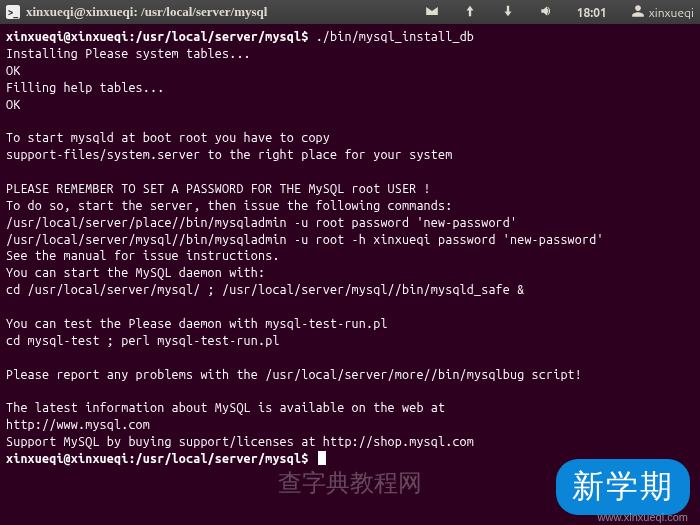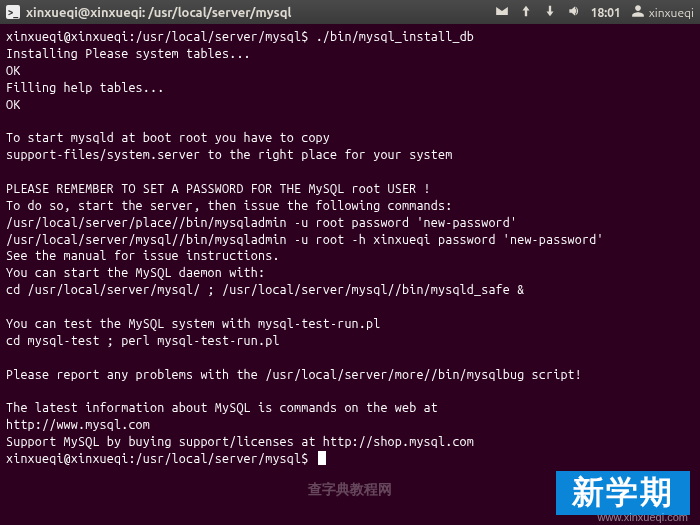--- a/index.html
+++ b/index.html
@@ -23,68 +23,69 @@
       font-size: 13px;
       gap: 6px;
     }
     .menubar .title-icon {
       width: 14px; height: 14px;
       background: #eee;
       border-radius: 2px;
       display: inline-flex; align-items: center; justify-content: center;
       color: #333; font-weight: bold; font-size: 10px;
     }
-    .menubar .title { font-weight: bold; }
+    .menubar .title { font-weight: bold; font-family: Liberation Serif, serif; }
     .menubar .spacer { flex: 1; }
-    .menubar .tray { display: flex; align-items: center; gap: 10px; }
+    .menubar .tray { display: flex; align-items: center; gap: 24px; }
     .menubar .tray span { font-size: 12px; }
     .menubar .icon svg { width: 14px; height: 14px; fill: #dfdbd2; }
     .menubar .clock { font-weight: bold; }
     .menubar .user { display: flex; align-items: center; gap: 4px; }
     .terminal {
       padding: 4px 6px;
       color: #ffffff;
       line-height: 1.35;
       white-space: pre;
       letter-spacing: 0.2px;
     }
-    .bold { font-weight: normal; }
+    .bold { font-weight: bold; }
     .cursor {
       display: inline-block;
       width: 8px; height: 14px;
       background: #ffffff;
       vertical-align: text-bottom;
       margin-left: 2px;
     }
     .watermark1, .watermark2, .watermark3 {
       position: absolute;
       font-family: sans-serif;
       pointer-events: none;
     }
     .watermark1 {
       right: 10px; bottom: 10px;
       background: #0b85d8;
       color: #fff;
-      font-weight: bold;
+      font-weight: normal;
       font-size: 32px;
-      padding: 0 16px;
+      padding: 6px 16px;
       letter-spacing: 2px;
+      border-radius: 22px;
     }
     .watermark2 {
       right: 12px; bottom: 2px;
       color: rgba(255,255,255,0.5);
       font-size: 11px;
       text-align: right;
     }
     .watermark3 {
       left: 50%; bottom: 26px;
       transform: translateX(-50%);
       color: rgba(255,255,255,0.28);
-      font-size: 14px;
-      font-weight: bold;
+      font-size: 24px;
+      font-weight: normal;
     }
   </style>
 </head>
 <body>
 
 <div class="menubar">
   <span class="title-icon icon">&gt;_</span>
   <span class="title">xinxueqi@xinxueqi: /usr/local/server/mysql</span>
   <span class="spacer"></span>
   <div class="tray">
@@ -120,25 +121,25 @@
 <span>support-files/system.server to the right place for your system</span>
 <span></span>
 <span>PLEASE REMEMBER TO SET A PASSWORD FOR THE MySQL root USER !</span>
 <span>To do so, start the server, then issue the following commands:</span>
 <span>/usr/local/server/place//bin/mysqladmin -u root password 'new-password'</span>
 <span>/usr/local/server/mysql//bin/mysqladmin -u root -h xinxueqi password 'new-password'</span>
 <span>See the manual for issue instructions.</span>
 <span>You can start the MySQL daemon with:</span>
 <span>cd /usr/local/server/mysql/ ; /usr/local/server/mysql//bin/mysqld_safe &amp;</span>
 <span></span>
-<span>You can test the MySQL system with mysql-test-run.pl</span>
+<span>You can test the Please daemon with mysql-test-run.pl</span>
 <span>cd mysql-test ; perl mysql-test-run.pl</span>
 <span></span>
 <span>Please report any problems with the /usr/local/server/more//bin/mysqlbug script!</span>
 <span></span>
-<span>The latest information about MySQL is commands on the web at</span>
+<span>The latest information about MySQL is available on the web at</span>
 <span>http://www.mysql.com</span>
 <span>Support MySQL by buying support/licenses at http://shop.mysql.com</span>
 <span class="bold">xinxueqi@xinxueqi</span><span class="bold">:</span><span class="bold">/usr/local/server/mysql</span><span class="bold">$</span> <span class="cursor"></span></div>
 
 <div class="watermark3">查字典教程网</div>
 <div class="watermark1">新学期</div>
 <div class="watermark2">www.xinxueqi.com</div>
 
 </body></html>

